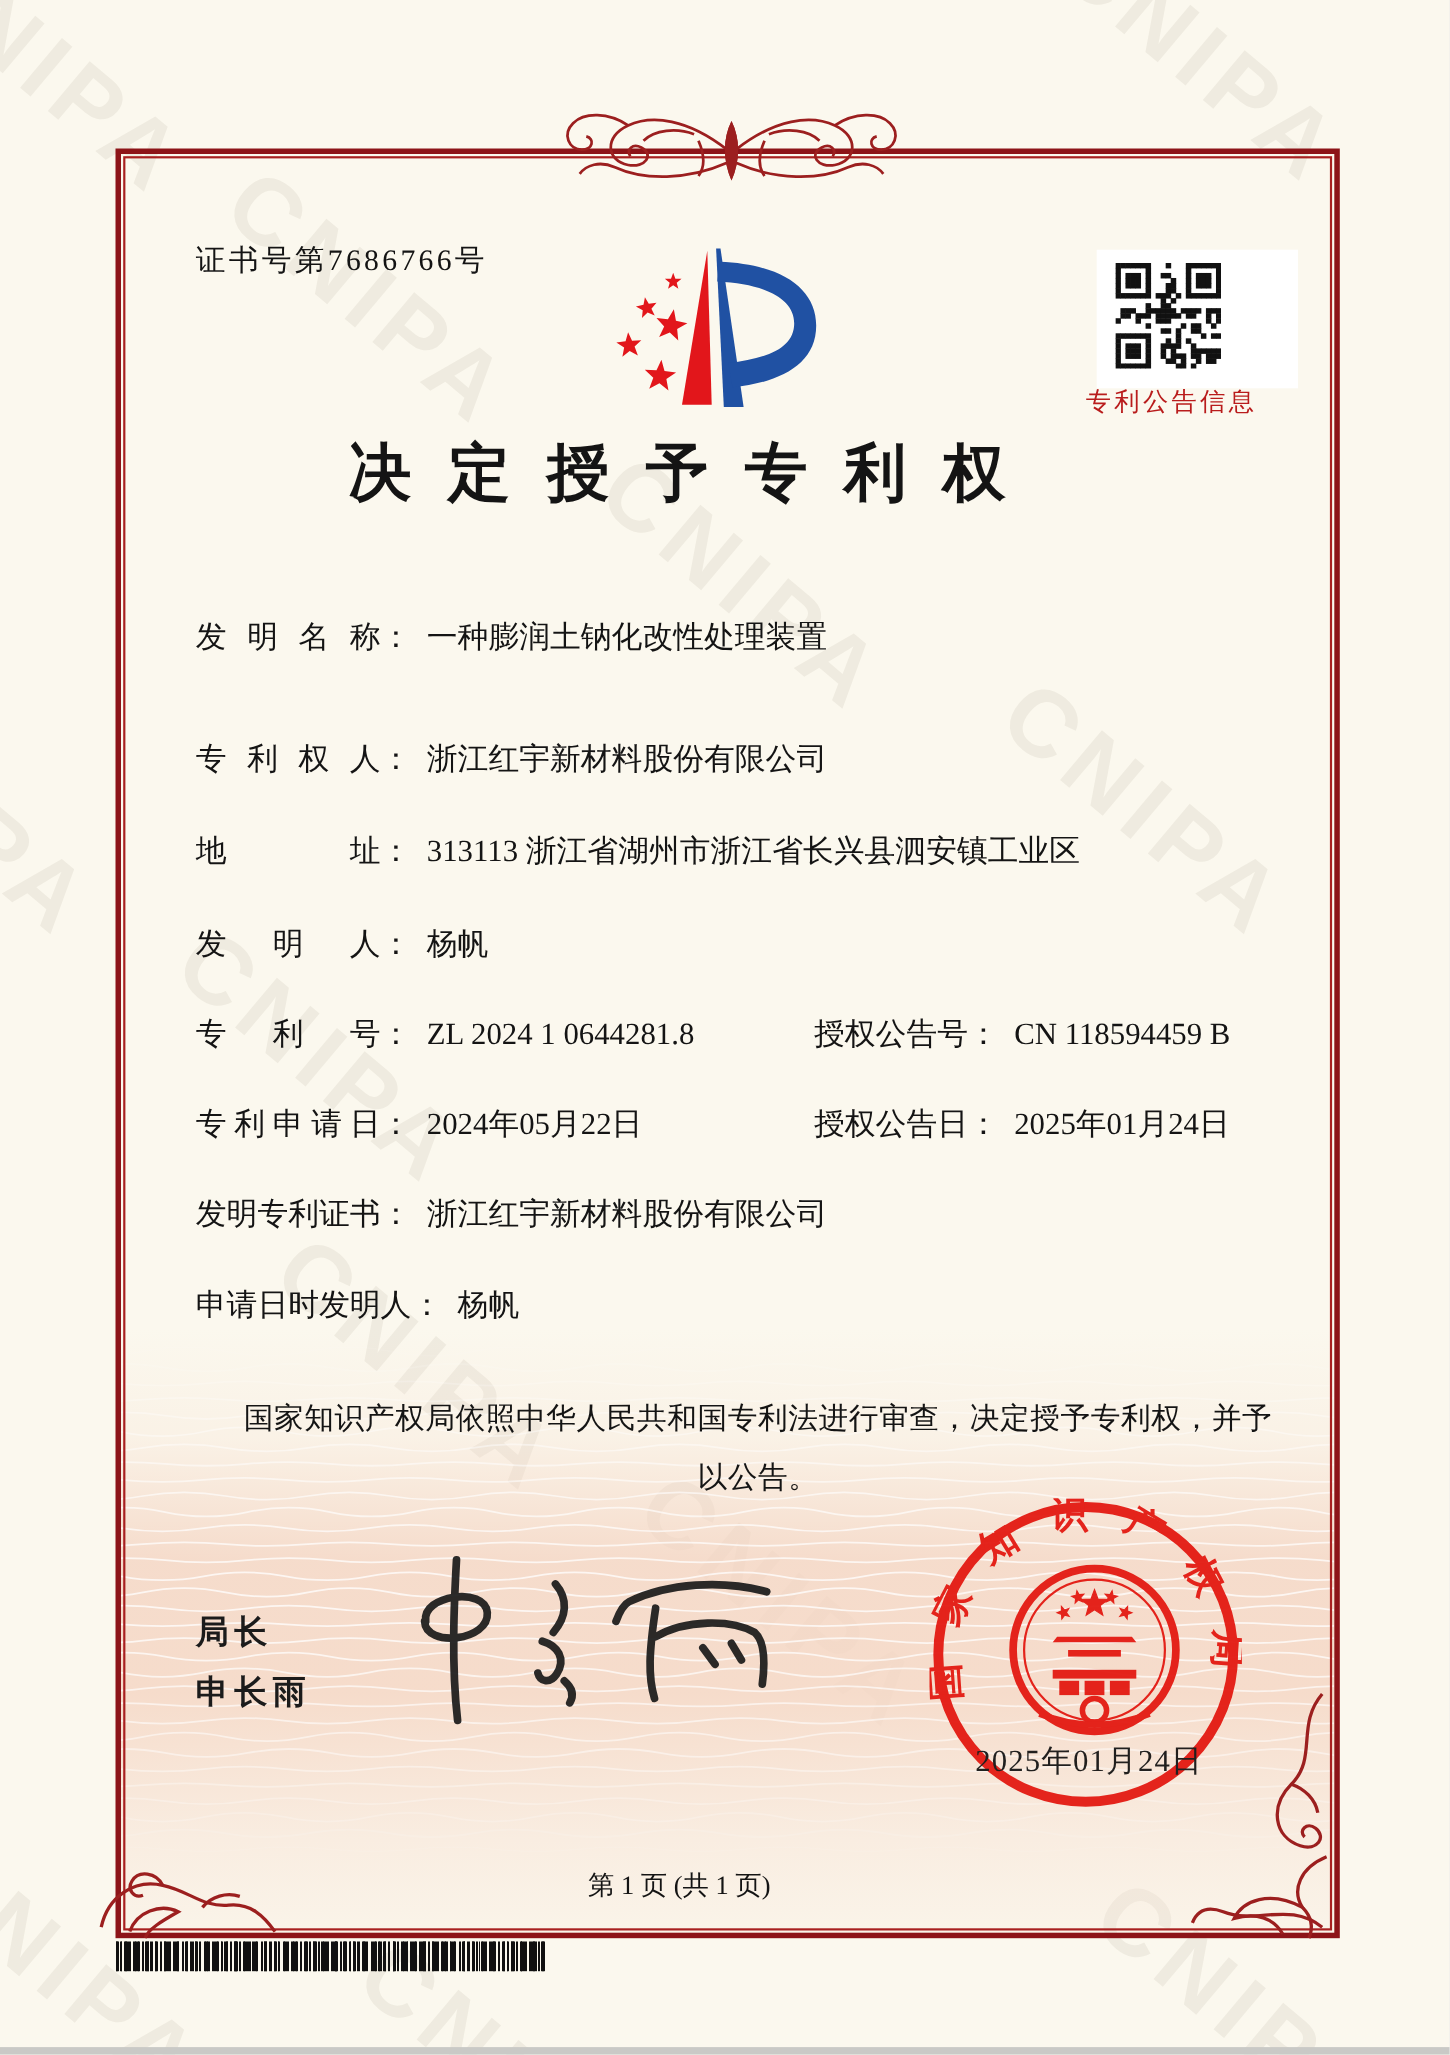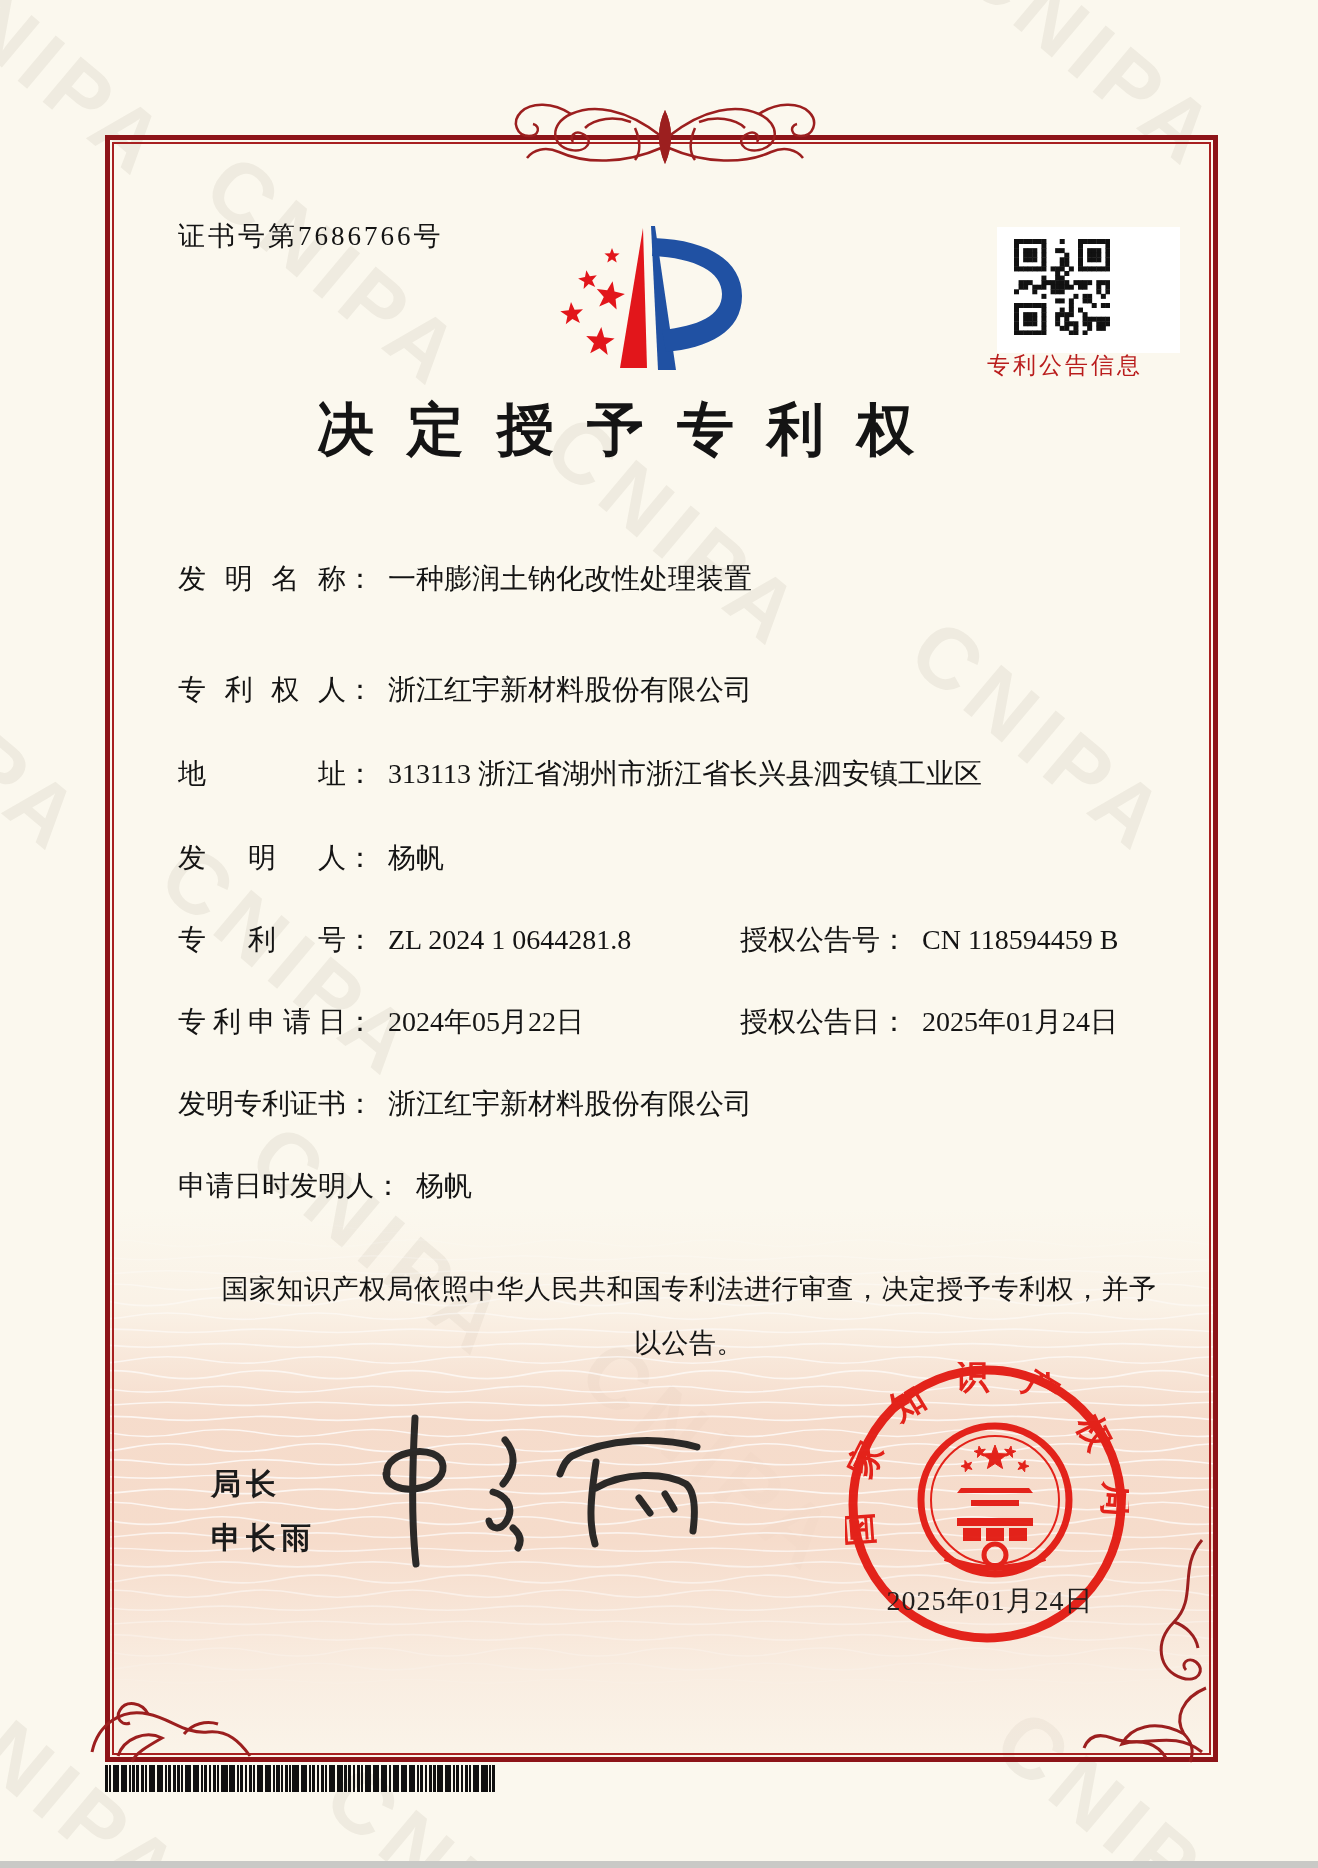--- a/index.html
+++ b/index.html
@@ -33,21 +33,21 @@
   .row .val{margin-left:14px;}
   .row .leftcell{display:inline-block;width:562px;}
   .r0{top:560px}.r1{top:671px}.r2{top:755px}.r3{top:839px}
   .r4{top:921px}.r5{top:1003px}.r6{top:1085px}.r7{top:1167px}
   
   .para{position:absolute;left:162px;top:1262px;width:1000px;font-size:27px;
         line-height:54px;letter-spacing:0.5px;text-align:center;}
   .para .indent{padding-left:54px;}
   
   .sign-label{position:absolute;left:178px;font-family:"Liberation Sans",sans-serif;
-              font-weight:600;font-size:30px;letter-spacing:5px;color:#1b1b1b;margin-left:33px;}
+              font-weight:600;font-size:30px;letter-spacing:5px;color:#1b1b1b;}
   .sl1{top:1464px}.sl2{top:1518px}
   
   .pageinfo{position:absolute;left:105px;top:1698px;width:1113px;text-align:center;
             font-size:24px;transform:translateX(-44px);}
   .barcode{position:absolute;left:105px;top:1765px;width:392px;height:27px;
     background-image:
       repeating-linear-gradient(90deg,#101010 0 2px,transparent 2px 4px),
       repeating-linear-gradient(90deg,#101010 0 3px,transparent 3px 9px),
       repeating-linear-gradient(90deg,transparent 0 5px,#101010 5px 6px,transparent 6px 13px);}
   .bottom-strip{position:absolute;left:0;top:1861px;width:1318px;height:7px;background:#c9c9c6;}
@@ -449,15 +449,16 @@
         <rect x="118" y="166" width="18" height="13" stroke="none"></rect>
         <rect x="141" y="166" width="18" height="13" stroke="none"></rect>
         <rect x="164" y="166" width="18" height="13" stroke="none"></rect>
         <circle cx="150" cy="193" r="11" fill="none" stroke-width="5"></circle>
         <path d="M100,196 Q150,216 200,196" fill="none" stroke-width="6"></path>
       </g>
       <text x="145" y="248" text-anchor="middle" font-size="28" fill="#111111" font-family="Liberation Serif, serif" letter-spacing="1">2025年01月24日</text>
     </g>
   </svg>
 
+  <div class="pageinfo">第 1 页 (共 1 页)</div>
   <div class="barcode"></div>
   <div class="bottom-strip"></div>
 </div>
 
 </body></html>

